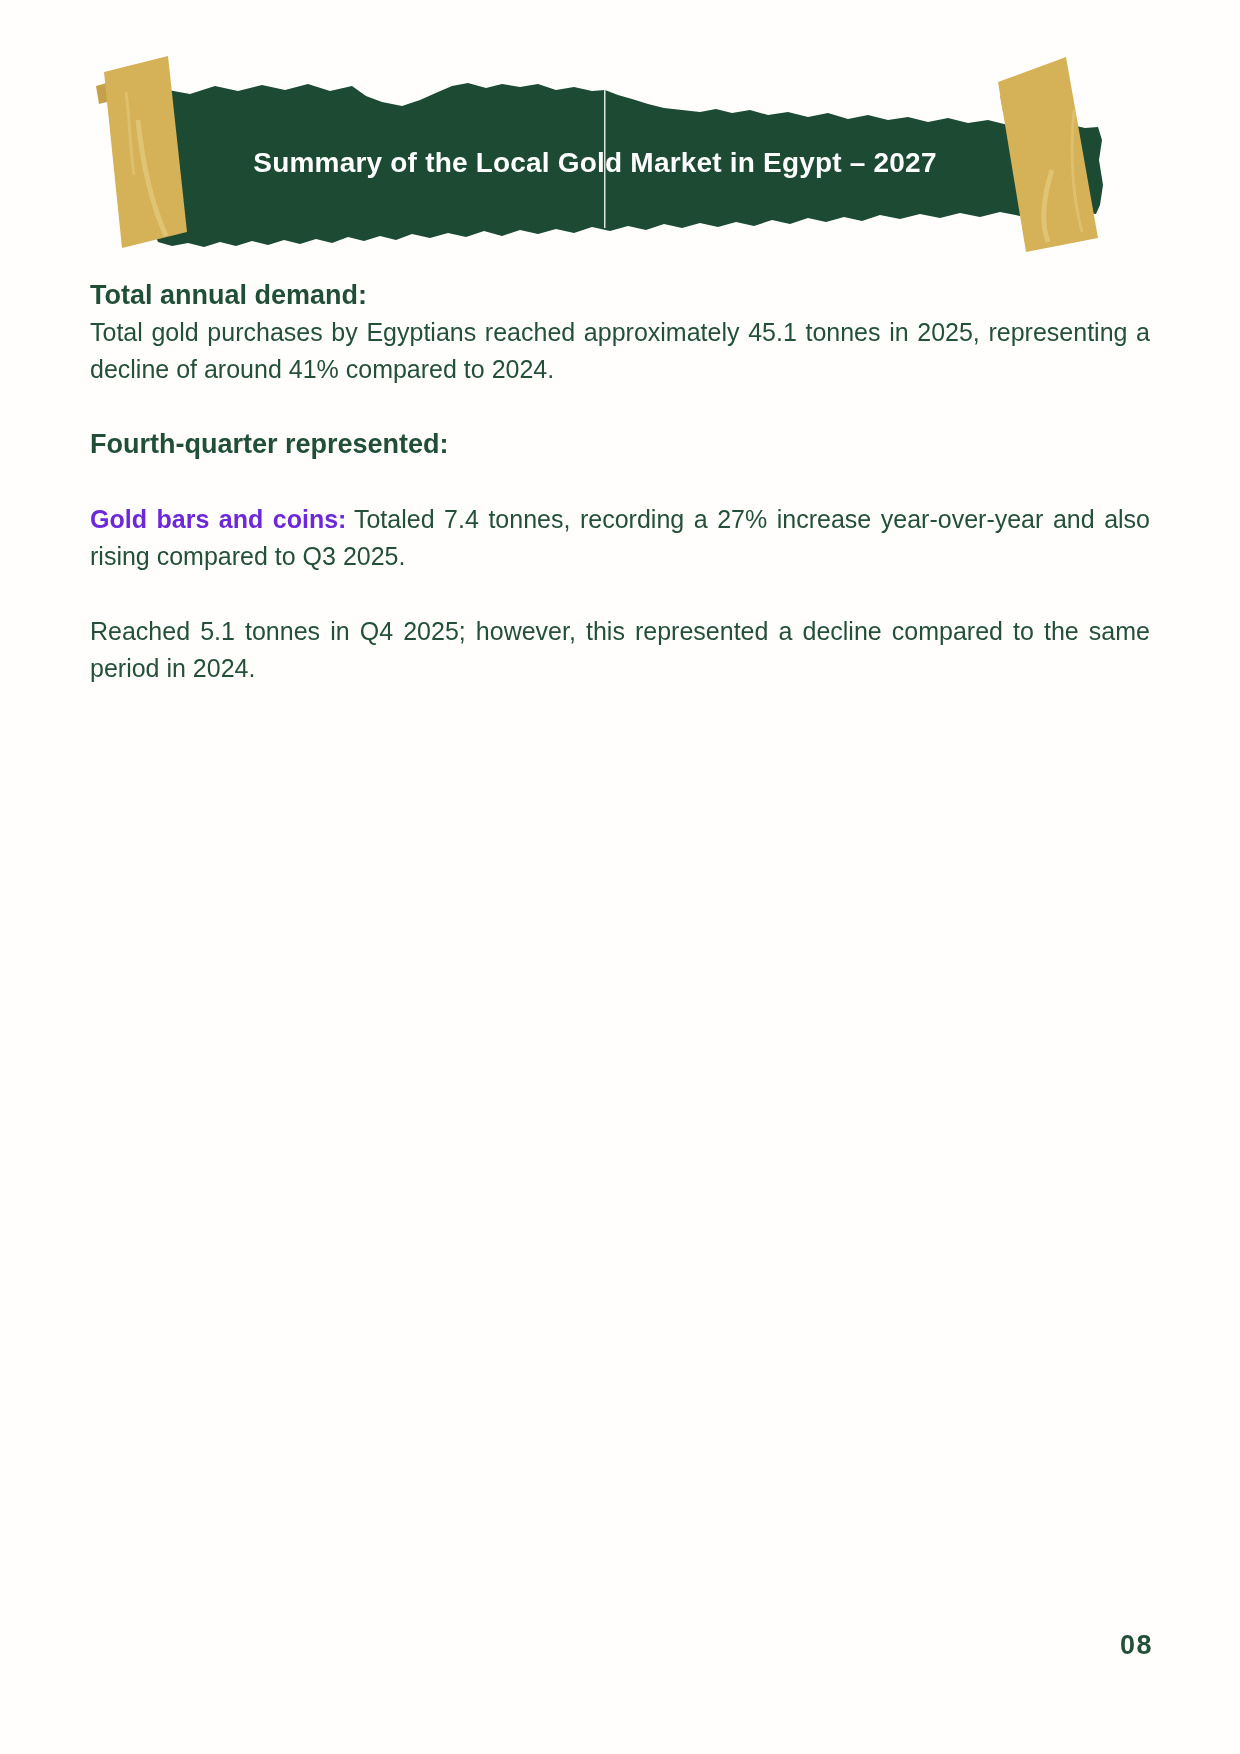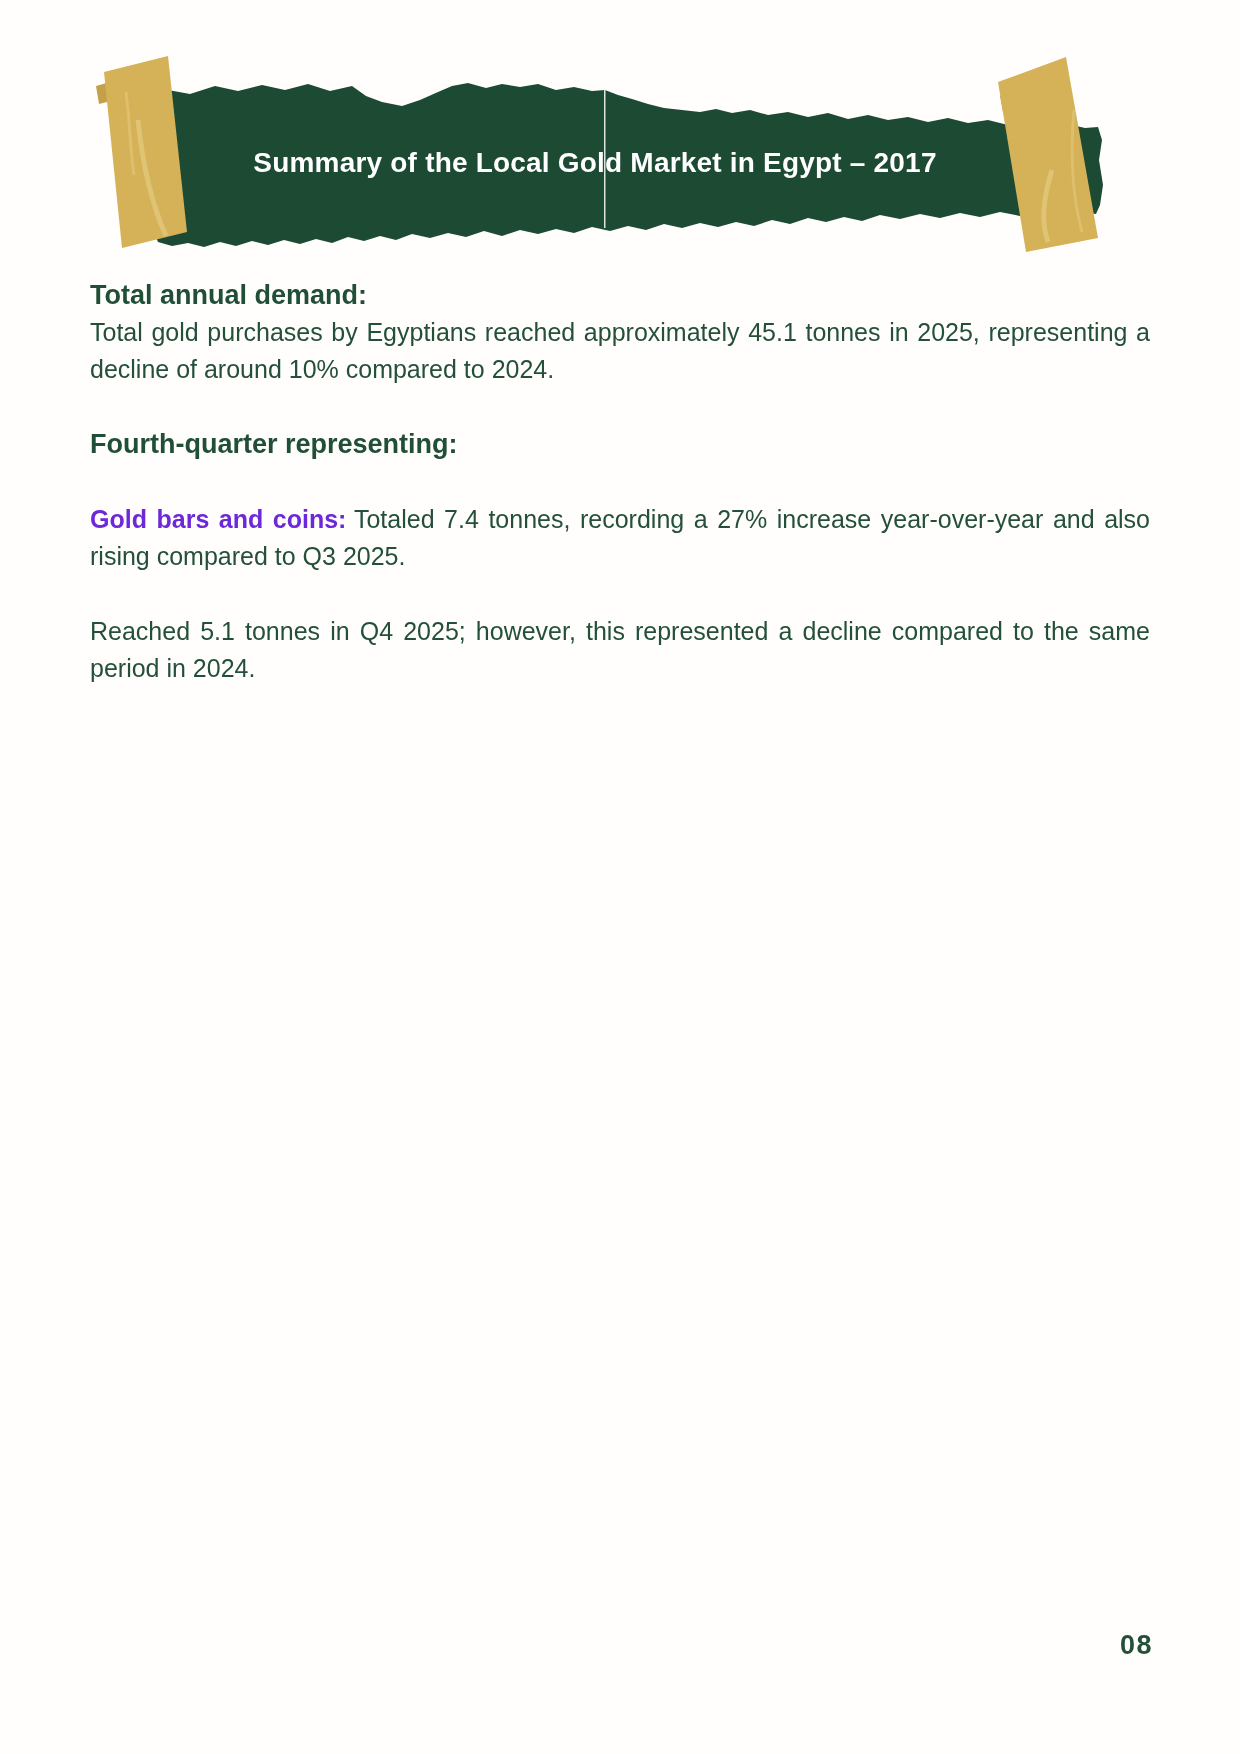--- a/index.html
+++ b/index.html
@@ -64,32 +64,32 @@
       <polygon fill="#c5a04a" points="96,86 152,70 155,90 99,104"></polygon>
       <polygon points="104,72 168,56 187,232 122,248" fill="#d5b158"></polygon>
       <path d="M138,120 C142,160 150,200 166,236" stroke="#e8d48d" stroke-width="5" fill="none" opacity="0.55"></path>
       <path d="M126,92 C130,120 130,150 134,175" stroke="#e8d48d" stroke-width="3" fill="none" opacity="0.4"></path>
 
       <polygon fill="#c5a04a" points="1000,96 1048,80 1051,96 1003,112"></polygon>
       <polygon points="998,82 1066,57 1098,238 1026,252" fill="#d5b158"></polygon>
       <path d="M1052,170 C1044,195 1040,220 1048,242" stroke="#e8d48d" stroke-width="5" fill="none" opacity="0.55"></path>
       <path d="M1074,110 C1070,155 1072,195 1082,232" stroke="#e8d48d" stroke-width="3" fill="none" opacity="0.4"></path>
     </svg>
-    <div class="banner-title">Summary of the Local Gold Market in Egypt – 2017</div>
+    <div class="banner-title">Summary of the Local Gold Market in Egypt – 2027</div>
   </div>
 
   <div class="content">
 
     <div class="section">
       <h3>Total annual demand:</h3>
-      <p>Total gold purchases by Egyptians reached approximately 45.1 tonnes in 2025, representing a decline of around 10% compared to 2024.</p>
+      <p>Total gold purchases by Egyptians reached approximately 45.1 tonnes in 2025, representing a decline of around 41% compared to 2024.</p>
     </div>
 
     <div class="section">
-      <h3>Fourth-quarter representing:</h3>
+      <h3>Fourth-quarter represented:</h3>
     </div>
 
     <div class="section">
       <p><span class="lead">Gold bars and coins:</span><span>Totaled 7.4 tonnes, recording a 27% increase year-over-year and also rising compared to Q3 2025.</span></p>
     </div>
 
     <div class="section">
       <p>Reached 5.1 tonnes in Q4 2025; however, this represented a decline compared to the same period in 2024.</p>
     </div>
 

